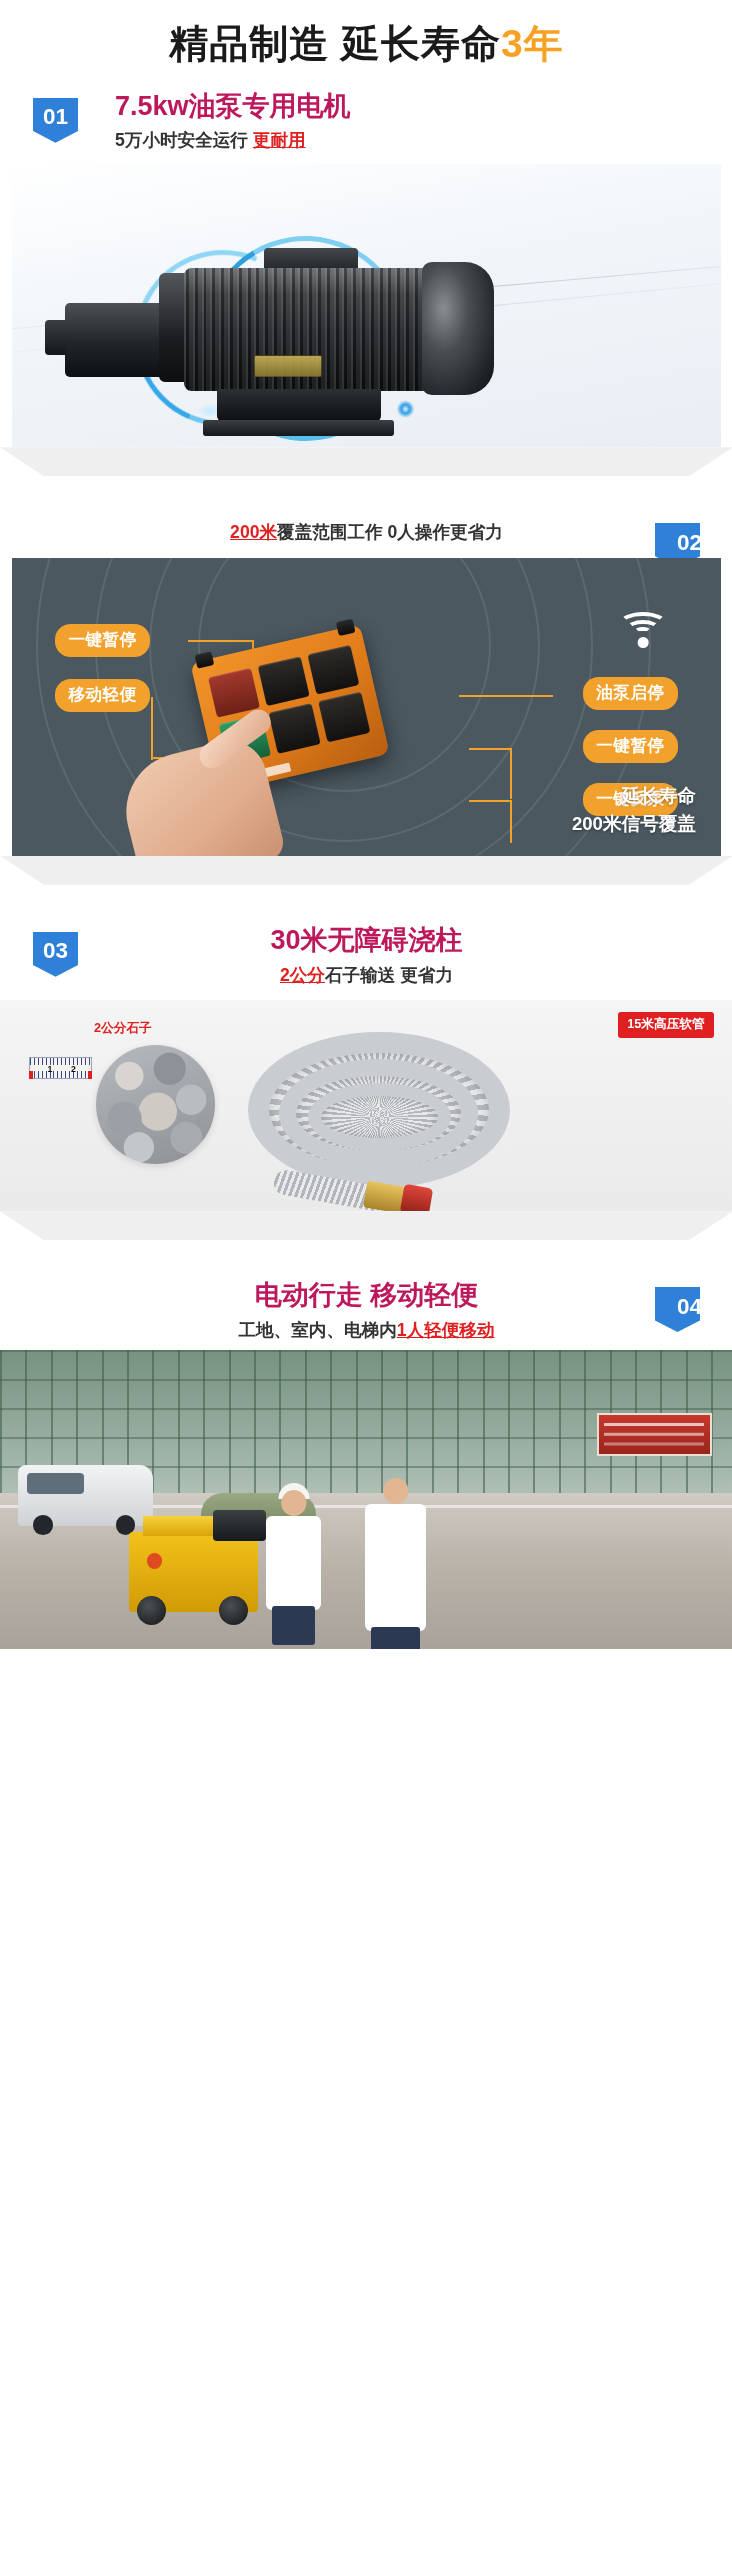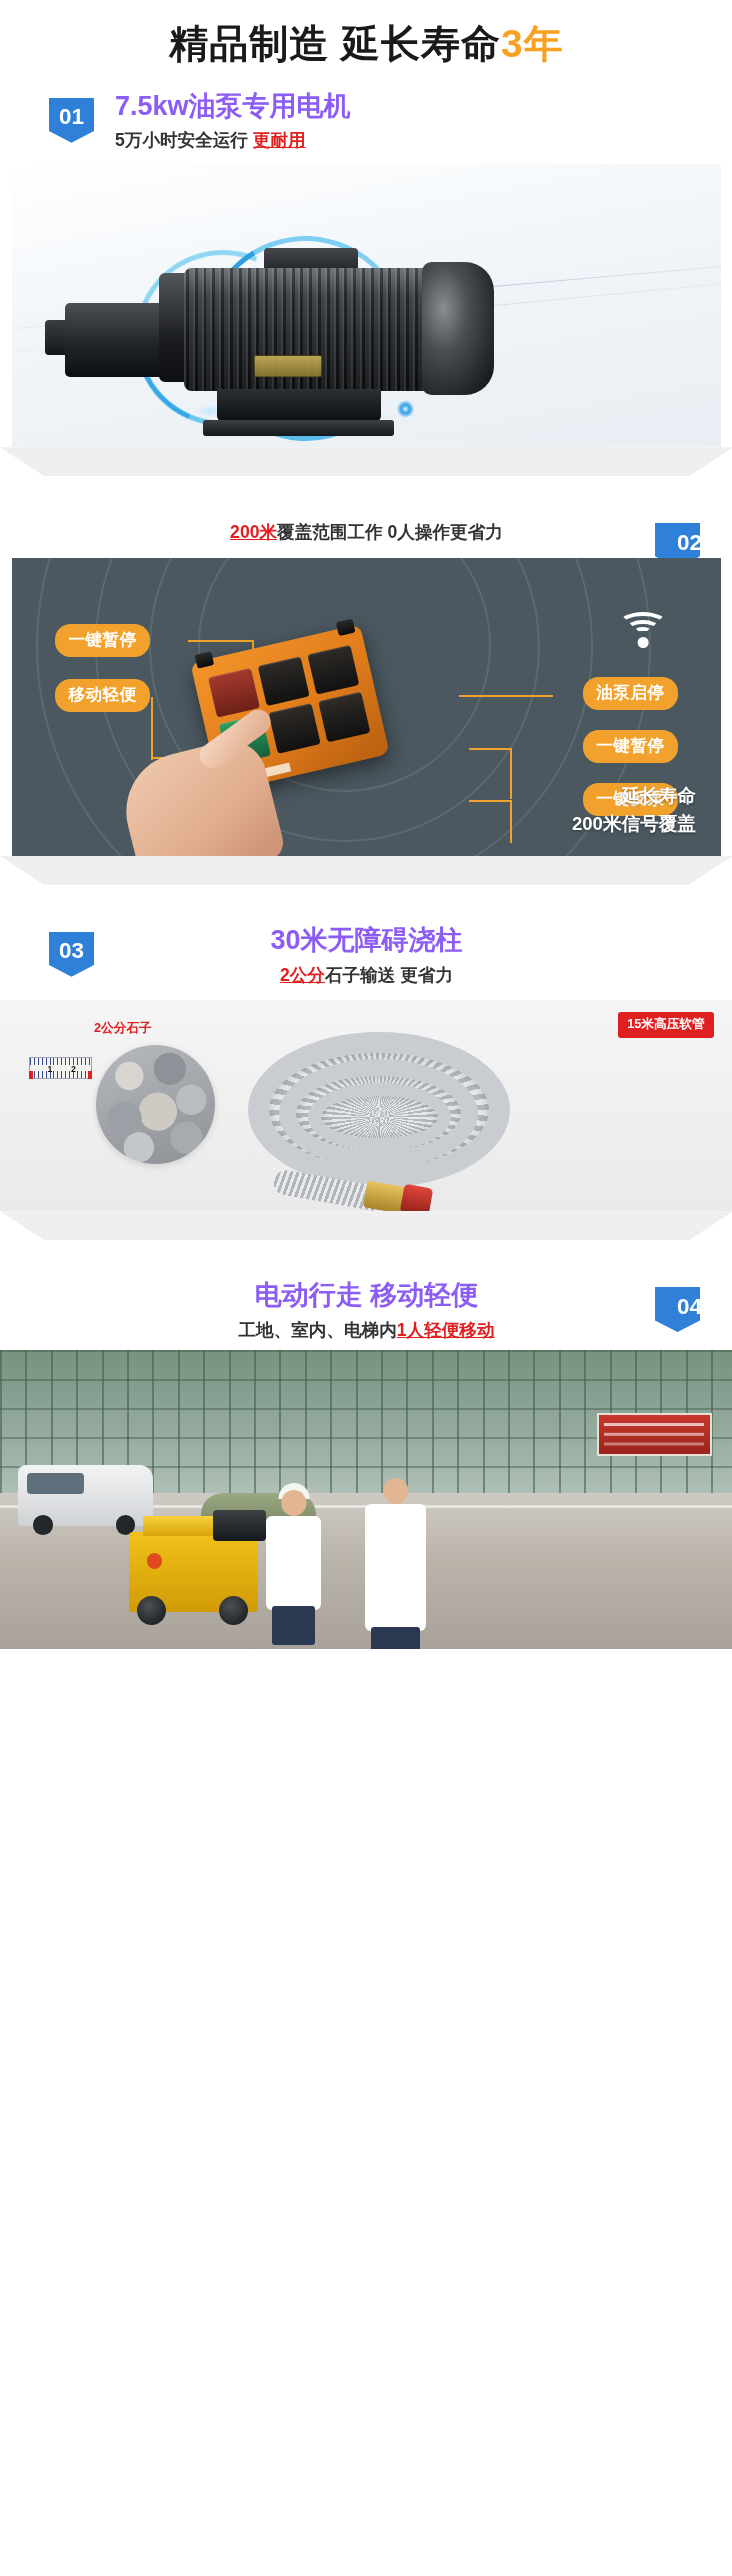--- a/index.html
+++ b/index.html
@@ -29,24 +29,24 @@
   .section { position:relative; }
   .sec-head { position:relative; padding:13.7px 0 7.8px; }
   .badge {
     width:45px; height:45px; background:#2f80d8; color:#fff;
     font-size:22.5px; font-weight:bold; display:flex;
     align-items:center; justify-content:center; position:absolute; top:21.5px;
     clip-path:polygon(0 0,100% 0,100% 74%,50% 100%,0 74%);
     -webkit-clip-path:polygon(0 0,100% 0,100% 74%,50% 100%,0 74%);
     padding-bottom:5.9px;
   }
-  .badge.left { left:49px; }
+  .badge.left { left:33px; }
   .badge.right { right:33px;padding-left:24px; }
   .sec-title {
-    font-size:27px; font-weight:bold; color:#8b5cf6; line-height:1.25;
+    font-size:27px; font-weight:bold; color:#be185d; line-height:1.25;
     white-space:nowrap;
   }
   .sec-sub {
     font-size:17.6px; font-weight:bold; color:#333; margin-top:4.9px;
     white-space:nowrap;
   }
   .sec-sub .red { color:#e02020;text-decoration:underline; }
   .txt-center { text-align:center; }
   .txt-left { padding-left:115px; }
 

